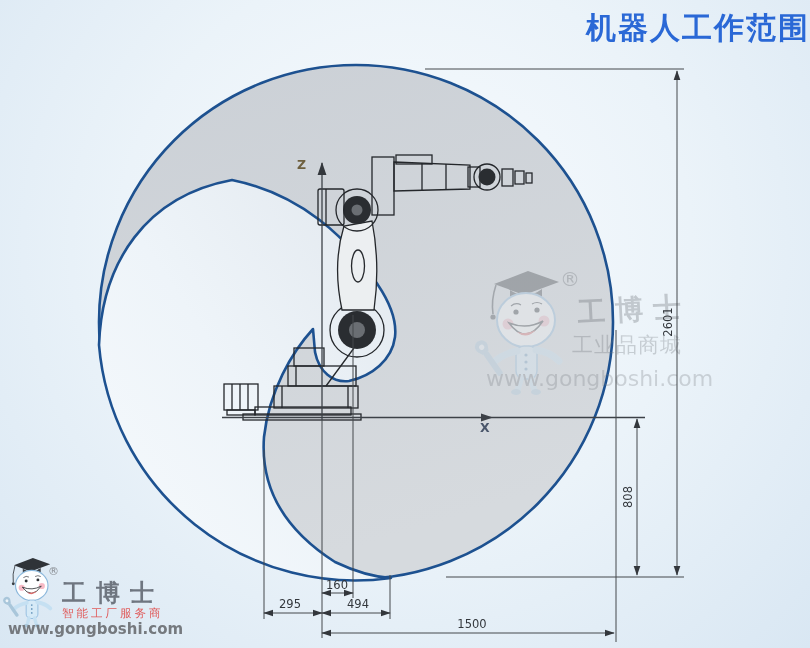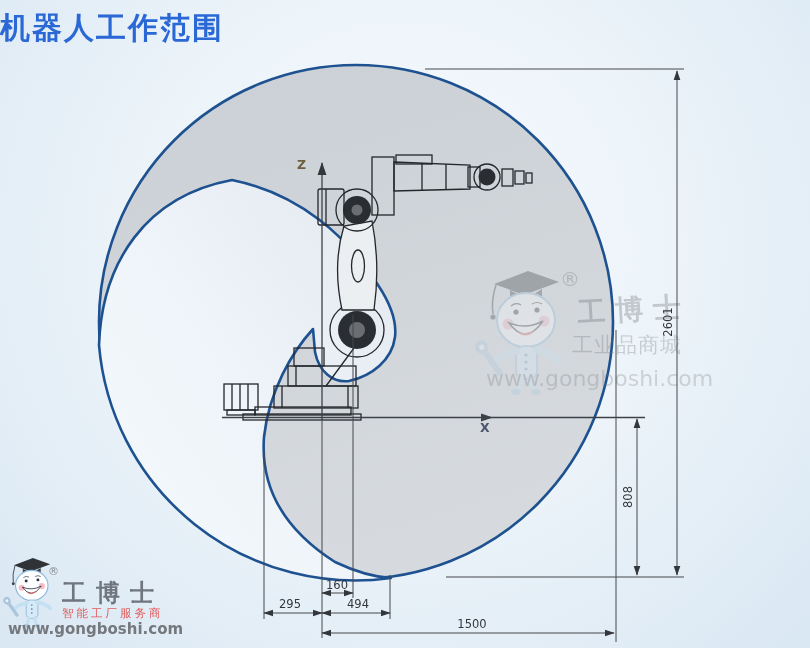--- a/index.html
+++ b/index.html
@@ -2,21 +2,21 @@
 <html><head>
 <meta charset="utf-8">
 <style>
   html,body{margin:0;padding:0;}
   .stage{
     position:relative;width:810px;height:648px;overflow:hidden;
     background:radial-gradient(ellipse at 50% 38%, #f8fbfe 0%, #ebf3f9 50%, #d9e7f3 100%);
     font-family:"DejaVu Sans", "Liberation Sans", sans-serif;
   }
   .title{
-    position:absolute;top:8px;left:0;width:100%;text-align:left;
+    position:absolute;top:8px;left:0;width:100%;text-align:right;
     font-size:30px;font-weight:600;letter-spacing:2px;color:#2a68d6;
     font-family:"DejaVu Sans","Liberation Sans",sans-serif;
   }
   svg text{font-family:"DejaVu Sans","Liberation Sans",sans-serif;}
   .dim-label{font-size:11.5px;fill:#33373c;}
   .axis-label{font-size:12.5px;font-weight:bold;}
   .wm-brand{font-family:"DejaVu Serif","Liberation Serif",serif;font-weight:bold;}
   .wm-center{opacity:0.30;}
 </style>
 </head>

